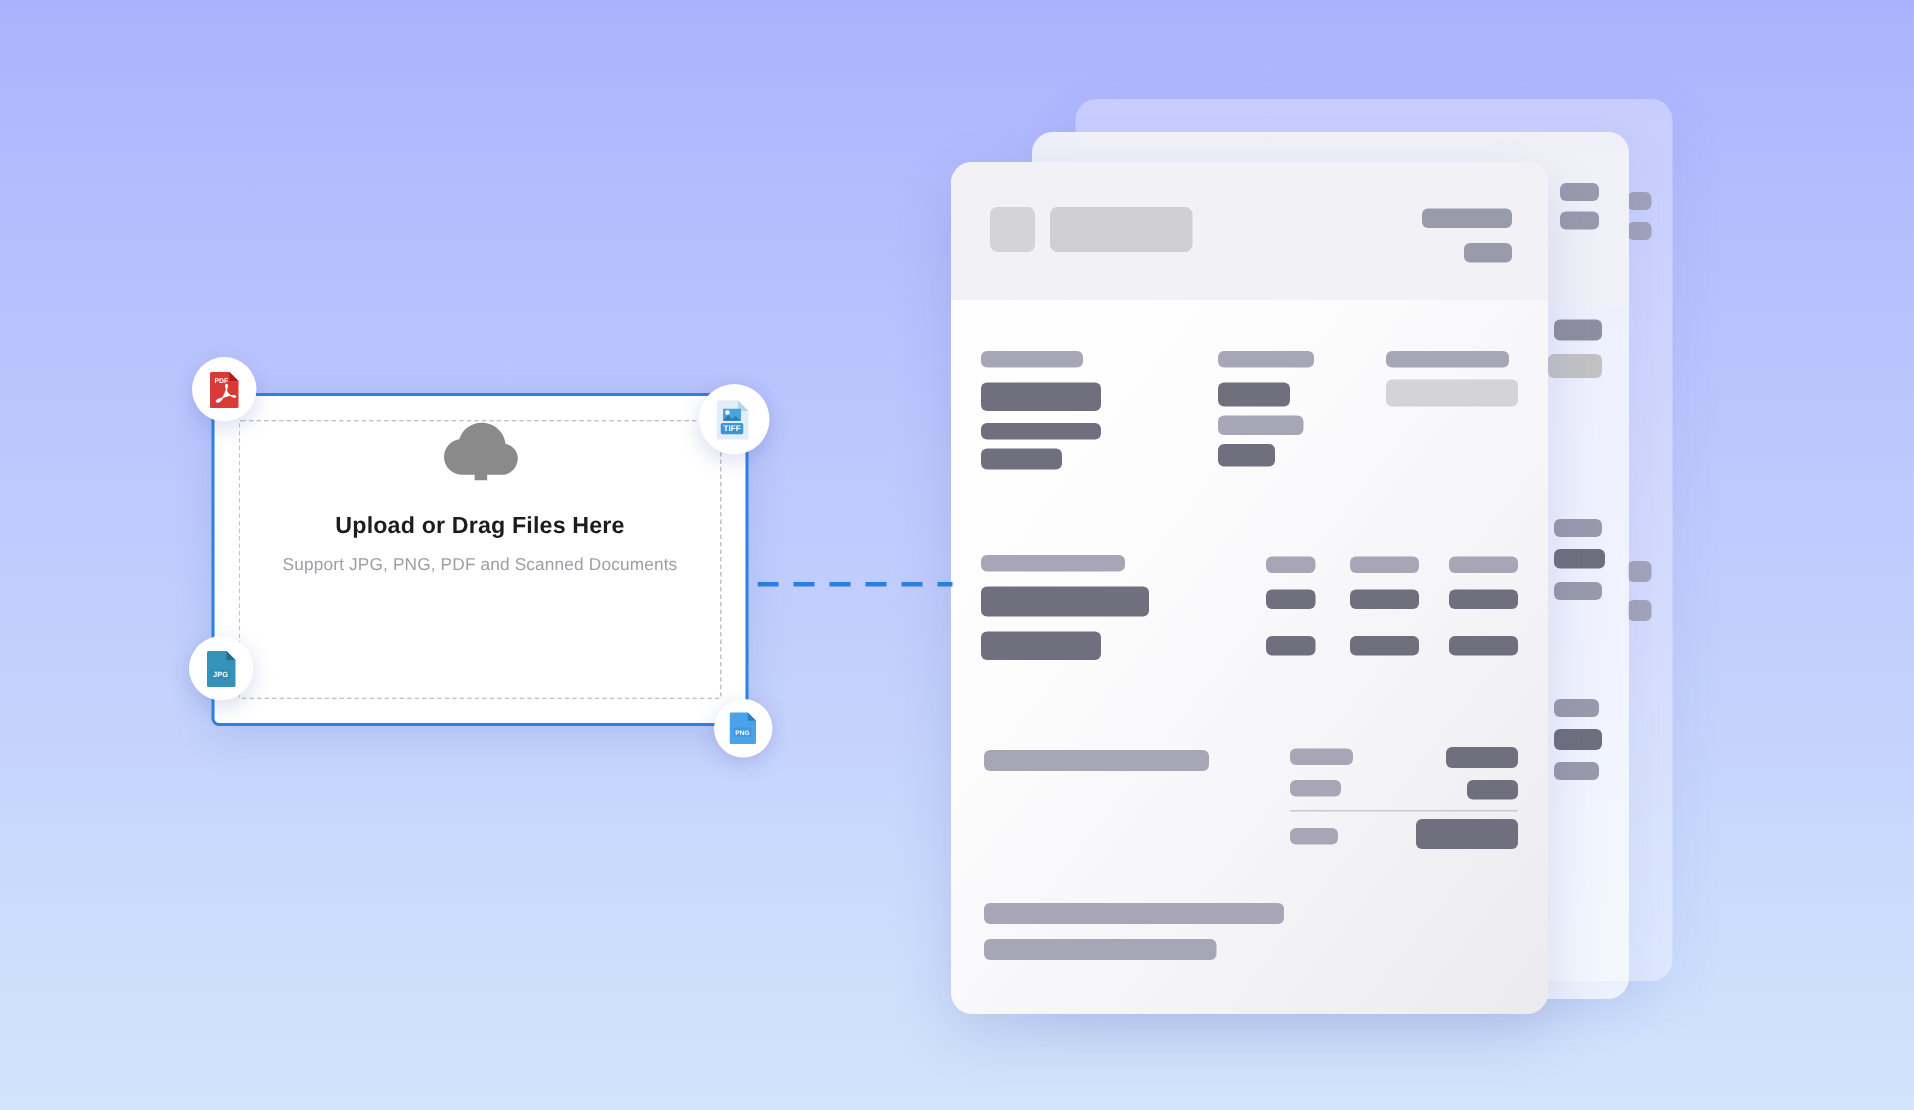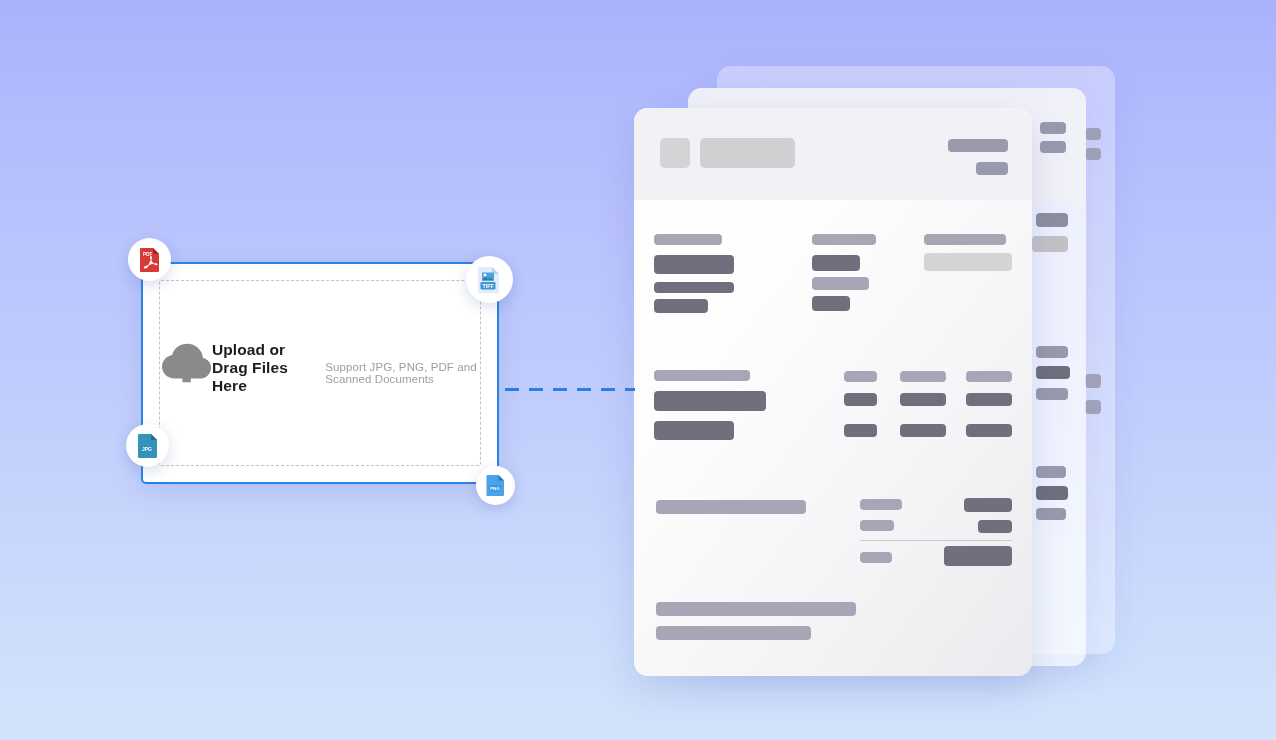--- a/index.html
+++ b/index.html
@@ -100,23 +100,23 @@
     border-radius: 5px;
     box-sizing: border-box;
     box-shadow: 0 8px 26px rgba(60,80,170,0.14);
   }
   #upload-dashed {
     position: absolute;
     left: 16px; top: 16px; right: 16px; bottom: 16px;
     border: 1px dashed #c2c2c8;
     border-radius: 2px;
     display: flex;
-    flex-direction: row;
+    flex-direction: column;
     align-items: center;
-    justify-content: flex-end;
+    justify-content: flex-start;
   }
   #cloud-upload-icon { margin-bottom: 16px; }
   #upload-title {
     font-size: 15.5px;
     font-weight: bold;
     color: #1c1c20;
     letter-spacing: 0.1px;
     margin-bottom: 11px;
   }
   #upload-subtitle {

